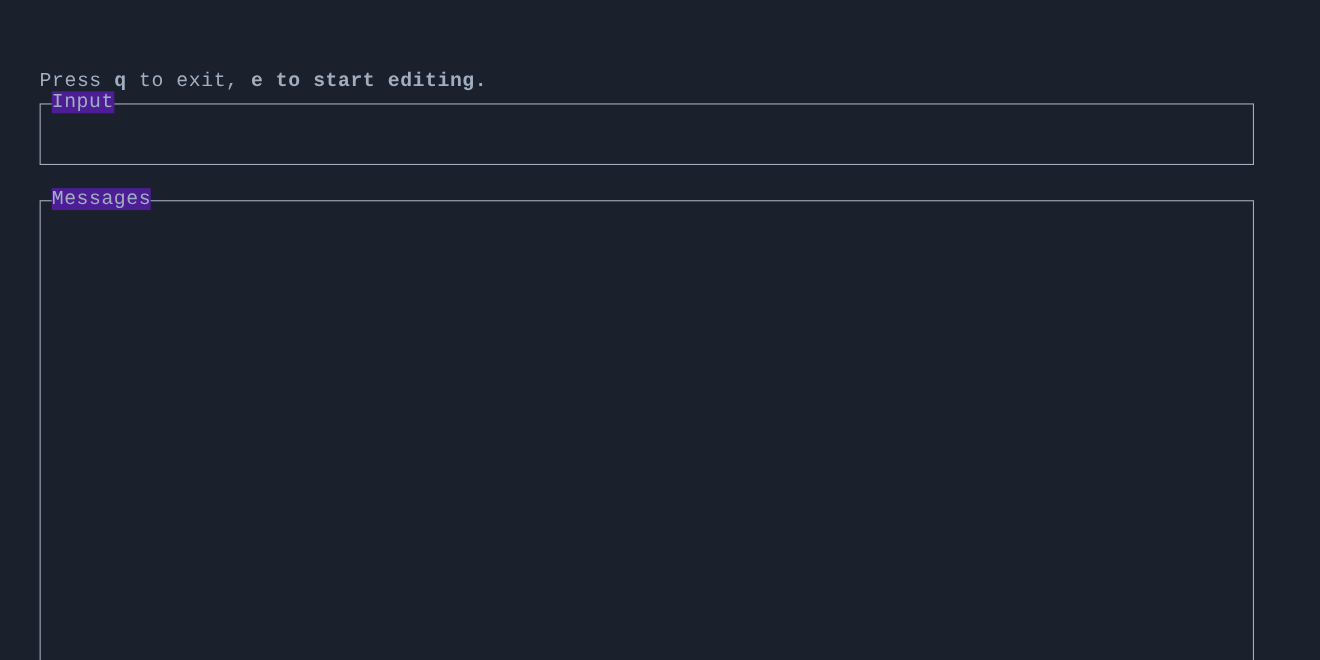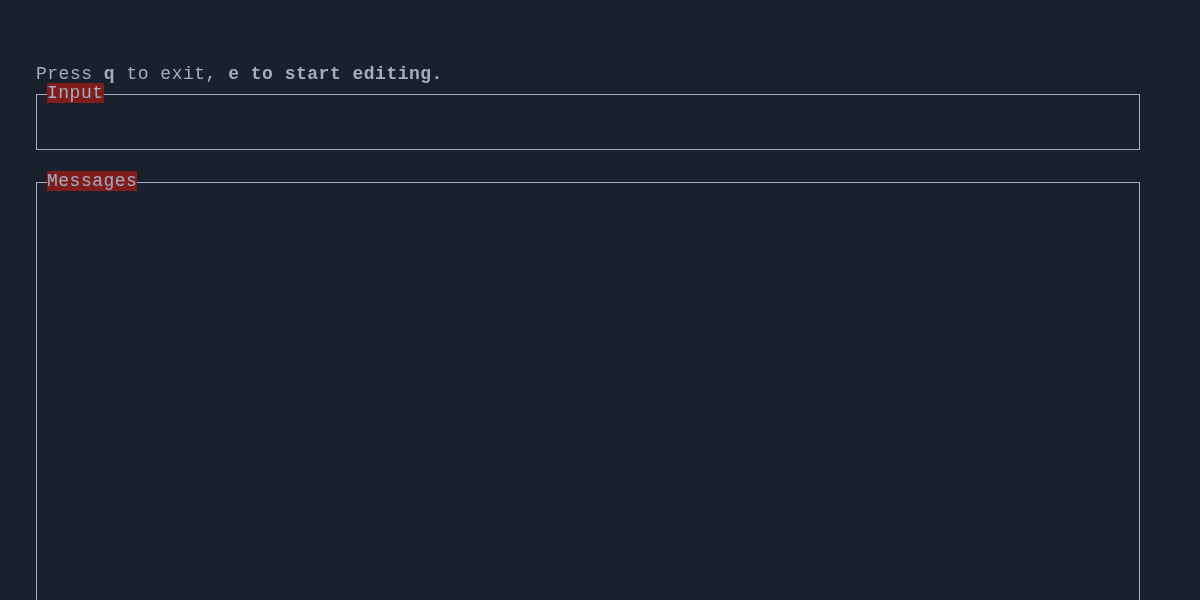--- a/index.html
+++ b/index.html
@@ -32,21 +32,21 @@
     }
     .panel {
       position: relative;
       border: 1px solid #a0aec0;
       margin-top: 10px;
     }
     .panel-label {
       position: absolute;
       top: -12px;
       left: 10px;
-      background-color: #7f1d1d;
+      background-color: #4c1d95;
       padding: 0 0px;
       font-size: 18px;
       letter-spacing: 0.5px;
     }
     .panel-label::before {
       content: "";
     }
     .input-panel {
       height: 56px;
     }

